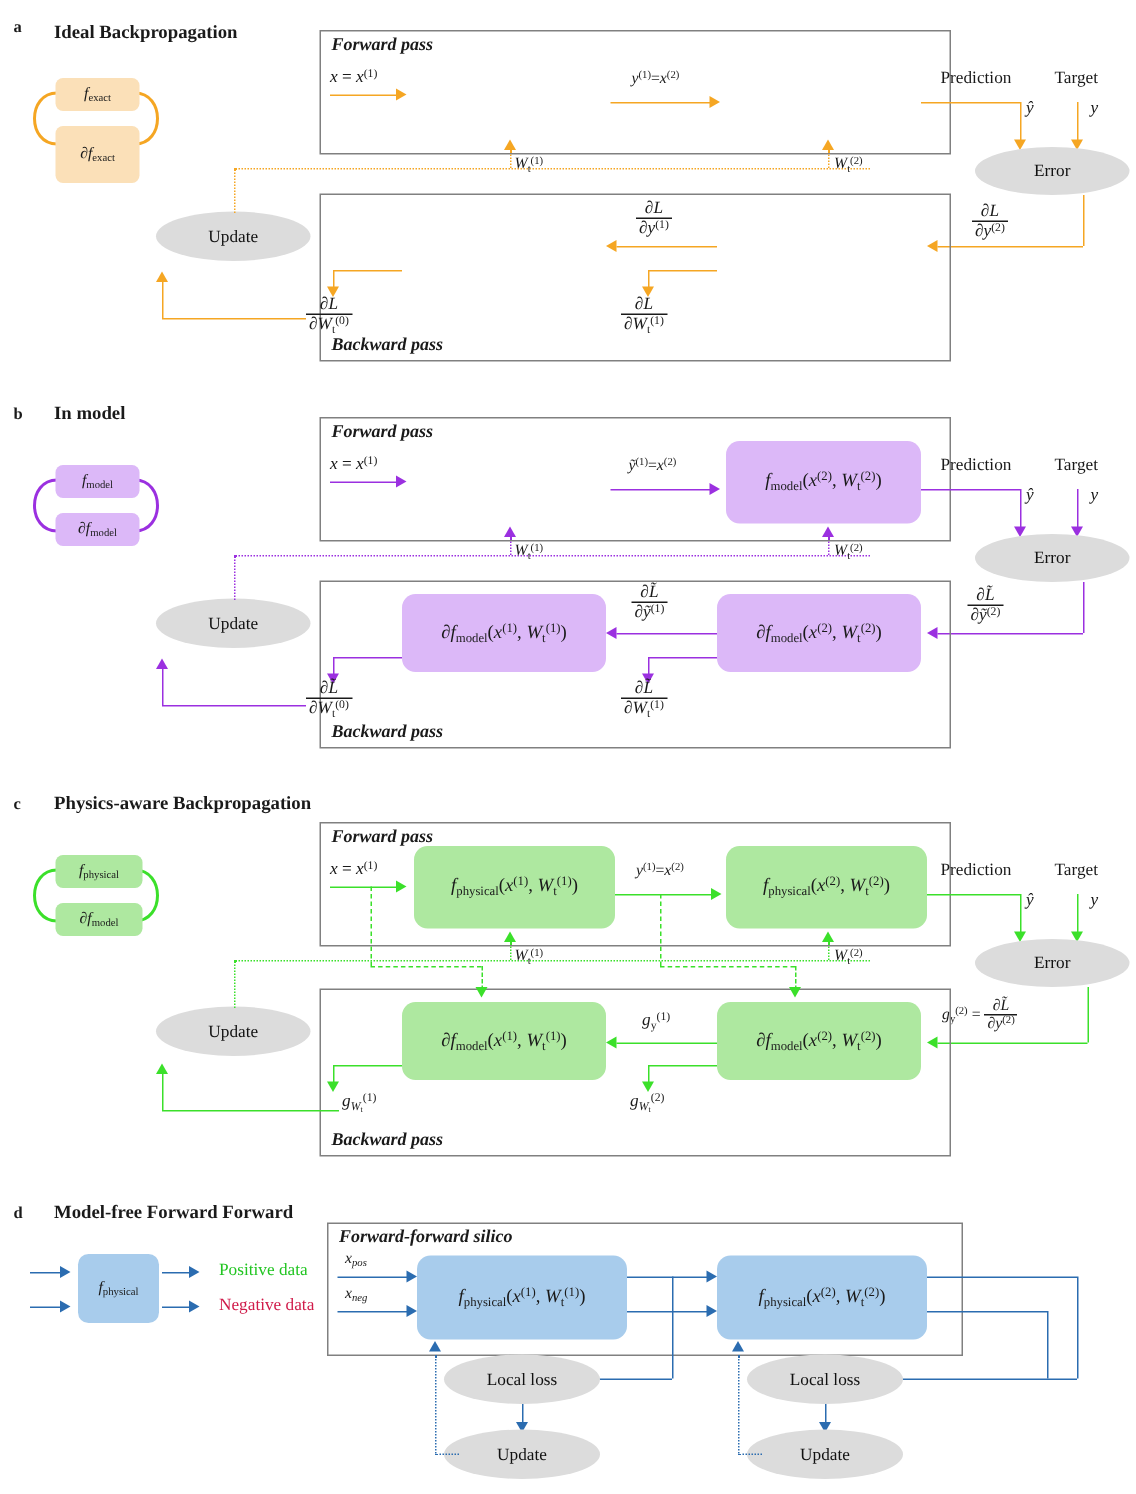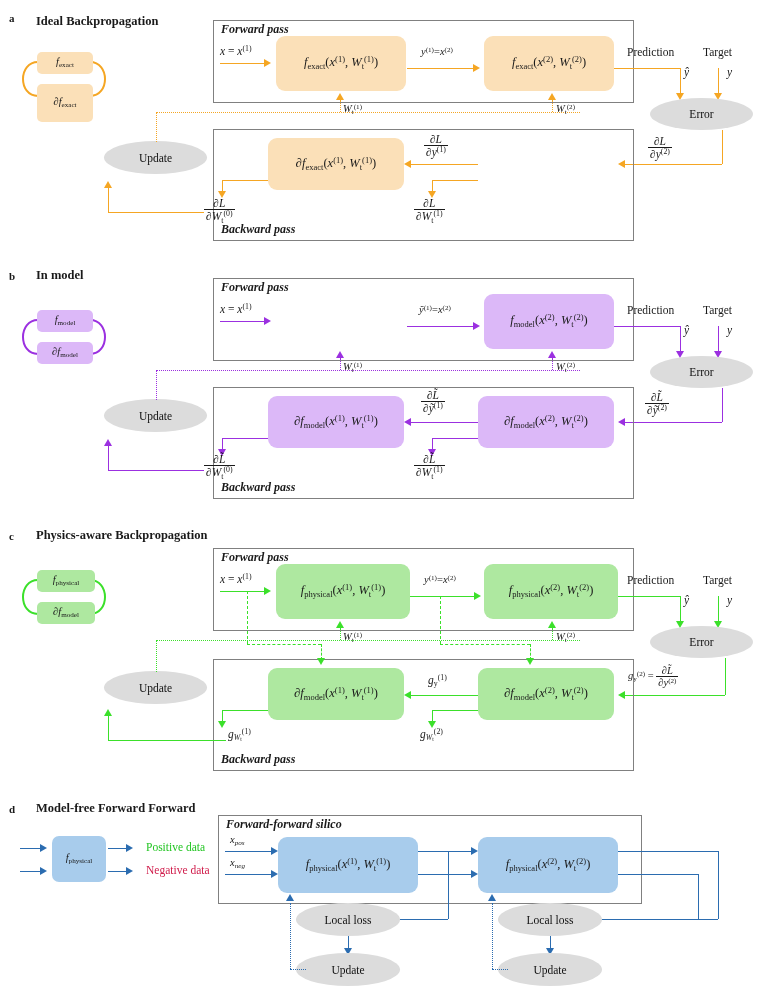--- a/index.html
+++ b/index.html
@@ -73,31 +73,25 @@
     <span>∂<span class="mi">f</span><span class="sub rm">exact</span></span>
   </div>
 
   <div class="frame" style="left:213px;top:20px;width:421px;height:83px;"></div>
   <div class="frame-label" style="left:219px;top:22px;background:transparent;">Forward pass</div>
 
   <div class="lbl" style="left:220px;top:44px;"><span class="mi">x</span> = <span class="mi">x</span><span class="sup">(1)</span></div>
   <div class="hl" style="left:220px;top:63px;width:46px;border-color:#F5A623;"></div>
   <div class="ar r" style="left:264px;top:58.5px;border-left-color:#F5A623;"></div>
 
-  <div class="fblock" style="left:276px;top:36px;width:130px;height:55px;background:#FBE0B8;">
-    <span class="mtx"><span class="mi">f</span><span class="sub rm">exact</span>(<span class="mi">x</span><span class="sup">(1)</span>, <span class="mi">W</span><span class="sub">t</span><span class="sup">(1)</span>)</span>
-  </div>
 
   <div class="lbl sm" style="left:421px;top:46px;"><span class="mi">y</span><span class="sup">(1)</span>=<span class="mi">x</span><span class="sup">(2)</span></div>
   <div class="hl" style="left:407px;top:68px;width:68px;border-color:#F5A623;"></div>
   <div class="ar r" style="left:473px;top:63.5px;border-left-color:#F5A623;"></div>
 
-  <div class="fblock" style="left:484px;top:36px;width:130px;height:55px;background:#FBE0B8;">
-    <span class="mtx"><span class="mi">f</span><span class="sub rm">exact</span>(<span class="mi">x</span><span class="sup">(2)</span>, <span class="mi">W</span><span class="sub">t</span><span class="sup">(2)</span>)</span>
-  </div>
 
   <div class="hl" style="left:614px;top:68px;width:66px;border-color:#F5A623;"></div>
   <div class="vl" style="left:680px;top:68px;height:27px;border-color:#F5A623;"></div>
   <div class="ar d" style="left:675.5px;top:93px;border-top-color:#F5A623;"></div>
   <div class="lbl" style="left:627px;top:46px;">Prediction</div>
   <div class="lbl" style="left:684px;top:66px;font-style:italic;">ŷ</div>
   <div class="lbl" style="left:703px;top:46px;">Target</div>
   <div class="lbl" style="left:727px;top:66px;font-style:italic;">y</div>
   <div class="vl" style="left:718px;top:68px;height:27px;border-color:#F5A623;"></div>
   <div class="ar d" style="left:713.5px;top:93px;border-top-color:#F5A623;"></div>
@@ -109,23 +103,20 @@
   <div class="vl" style="left:722px;top:130px;height:34px;border-color:#F5A623;"></div>
   <div class="hl" style="left:625px;top:164px;width:97px;border-color:#F5A623;"></div>
   <div class="ar l" style="left:618px;top:159.5px;border-right-color:#F5A623;"></div>
   <div class="lbl" style="left:648px;top:135px;">
     <span class="frac"><span class="num">∂<span class="mi">L</span></span><span class="den">∂<span class="mi">y</span><span class="sup">(2)</span></span></span>
   </div>
 
   <div class="frame" style="left:213px;top:129px;width:421px;height:112px;"></div>
   <div class="frame-label" style="left:219px;top:222px;background:transparent;">Backward pass</div>
 
-  <div class="fblock" style="left:268px;top:138px;width:136px;height:52px;background:#FBE0B8;">
-    <span class="mtx">∂<span class="mi">f</span><span class="sub rm">exact</span>(<span class="mi">x</span><span class="sup">(1)</span>, <span class="mi">W</span><span class="sub">t</span><span class="sup">(1)</span>)</span>
-  </div>
 
   <div class="hl" style="left:411px;top:164px;width:67px;border-color:#F5A623;"></div>
   <div class="ar l" style="left:404px;top:159.5px;border-right-color:#F5A623;"></div>
   <div class="lbl" style="left:424px;top:133px;">
     <span class="frac"><span class="num">∂<span class="mi">L</span></span><span class="den">∂<span class="mi">y</span><span class="sup">(1)</span></span></span>
   </div>
 
   <div class="hl" style="left:432px;top:180px;width:46px;border-color:#F5A623;"></div>
   <div class="vl" style="left:432px;top:180px;height:13px;border-color:#F5A623;"></div>
   <div class="ar d" style="left:427.5px;top:191px;border-top-color:#F5A623;"></div>

